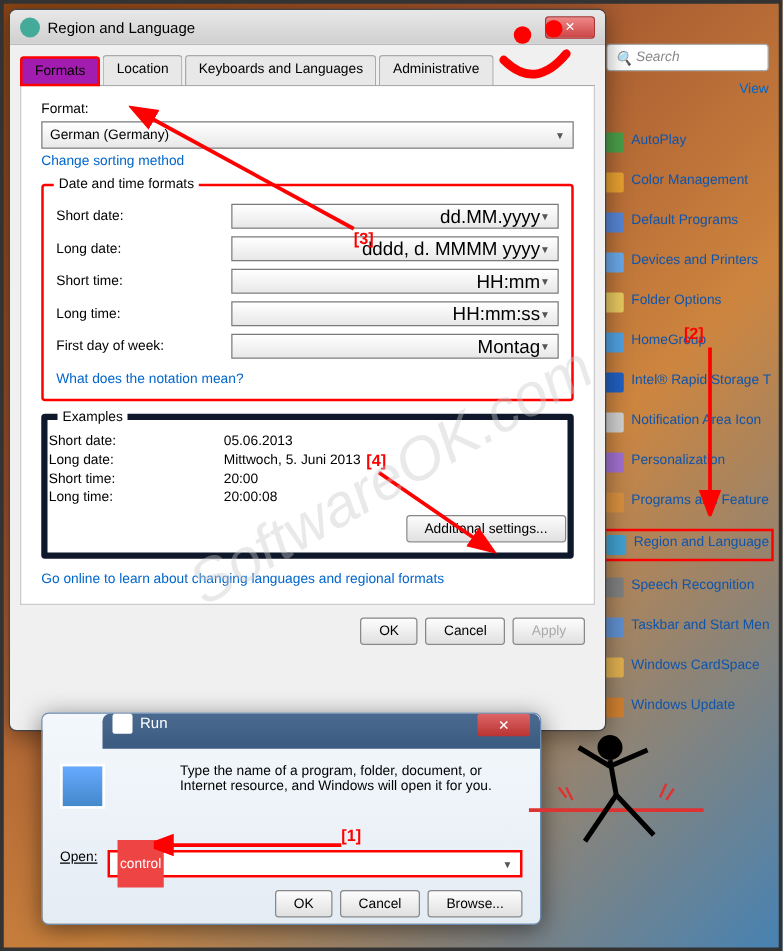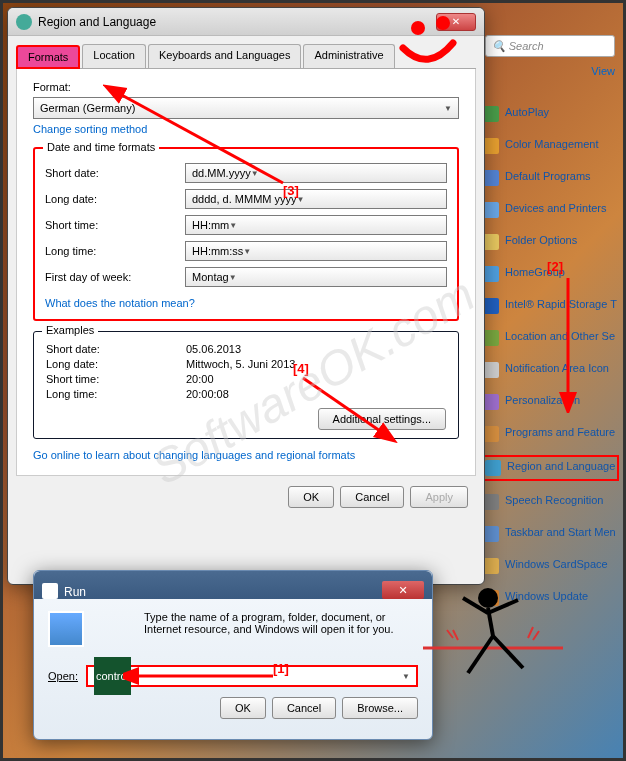--- a/index.html
+++ b/index.html
@@ -9,67 +9,67 @@
     
     
     .region-dialog { position: absolute; top: 4px; left: 4px; width: 478px; height: 578px; background: #f0f0f0; border: 1px solid #444; border-radius: 6px; box-shadow: 0 4px 20px rgba(0,0,0,0.4); z-index: 10; }
     .titlebar { height: 28px; background: linear-gradient(#e8e8e8, #d0d0d0); border-radius: 6px 6px 0 0; display: flex; align-items: center; padding: 0 8px; border-bottom: 1px solid #bbb; }
     .titlebar-icon { width: 16px; height: 16px; background: #4a9; border-radius: 50%; margin-right: 6px; }
     .titlebar-text { font-size: 12px; flex: 1; }
     .titlebar-close { width: 40px; height: 18px; background: linear-gradient(#e88, #c44); border: 1px solid #a33; border-radius: 3px; display: flex; align-items: center; justify-content: center; color: #fff; font-size: 10px; }
     
     .tabs { display: flex; margin: 8px 8px 0 8px; border-bottom: 1px solid #aaa; }
     .tab { padding: 4px 10px; font-size: 11px; border: 1px solid #aaa; border-bottom: none; background: #e8e8e8; margin-right: 2px; border-radius: 3px 3px 0 0; cursor: pointer; }
-    .tab.active { background: #ec4899; border: 2px solid #f00; position: relative; top: 1px; }
+    .tab.active { background: #a21caf; border: 2px solid #f00; position: relative; top: 1px; }
     
     .tab-content { padding: 12px 16px; background: #fff; margin: 0 8px; border: 1px solid #ccc; border-top: none; }
     
     .label { font-size: 11px; display: block; margin-bottom: 4px; }
     .dropdown { width: 100%; height: 22px; border: 1px solid #7a7a7a; background: linear-gradient(#fff, #e8e8e8); font-size: 11px; padding: 2px 6px; display: flex; align-items: center; justify-content: space-between; }
     .dropdown::after { content: "▼"; font-size: 8px; color: #555; }
     
     .link { color: #0066cc; font-size: 11px; cursor: pointer; margin-top: 4px; display: inline-block; }
     
     .group { border: 2px solid #f00; border-radius: 3px; padding: 8px 10px; margin-top: 10px; position: relative; }
     .group-title { font-size: 11px; position: absolute; top: -8px; left: 8px; background: #fff; padding: 0 4px; }
-    .group-nonred { border: 1px solid #0f172a; border-radius: 3px; padding: 8px 12px; margin-top: 10px; position: relative; }
+    .group-nonred { border: 5px solid #0f172a; border-radius: 3px; padding: 8px 1px; margin-top: 10px; position: relative; }
     
     .form-row { display: flex; align-items: center; margin: 6px 0; }
     .form-label { width: 140px; font-size: 11px; }
-    .form-dropdown { flex: 1; height: 20px; border: 1px solid #7a7a7a; background: linear-gradient(#fff, #e8e8e8); font-size: 11px; padding: 2px 6px; display: flex; align-items: center; justify-content: flex-start; }
+    .form-dropdown { flex: 1; height: 20px; border: 1px solid #7a7a7a; background: linear-gradient(#fff, #e8e8e8); font-size: 15px; padding: 2px 6px; display: flex; align-items: center; justify-content: flex-end; }
     .form-dropdown::after { content: "▼"; font-size: 8px; color: #555; }
     
     .example-row { display: flex; margin: 3px 0; }
     .example-label { width: 140px; font-size: 11px; }
     .example-value { font-size: 11px; }
     
     .btn { height: 22px; padding: 0 14px; font-size: 11px; border: 1px solid #888; background: linear-gradient(#fdfdfd, #e0e0e0); border-radius: 3px; cursor: pointer; }
     .btn-row { display: flex; justify-content: flex-end; gap: 6px; padding: 10px 16px; }
     
     
     .cp-right { position: absolute; top: 60px; right: 4px; width: 140px; z-index: 5; }
     .cp-search { position: absolute; top: 32px; right: 8px; width: 130px; height: 22px; background: #fff; border: 1px solid #aaa; border-radius: 3px; display: flex; align-items: center; padding: 0 6px; font-size: 11px; color: #888; font-style: italic; }
     .cp-view { position: absolute; top: 62px; right: 8px; font-size: 11px; color: #0066cc; }
     .cp-item { display: flex; align-items: flex-start; padding: 3px 4px; font-size: 11px; color: #15a; cursor: pointer; white-space: nowrap; overflow: hidden; margin-top: 10px; }
     .cp-item.highlighted { border: 2px solid #f00; }
     .cp-icon { width: 16px; height: 16px; margin-right: 6px; border-radius: 2px; flex-shrink: 0; }
     
     
     .run-dialog { position: absolute; bottom: 18px; left: 30px; width: 400px; height: 170px; background: linear-gradient(#f4f8fc, #e4ecf4); border: 1px solid #6a8ab0; border-radius: 6px; box-shadow: 0 4px 20px rgba(0,0,0,0.5); z-index: 20; }
-    .run-titlebar { height: 28px; background: linear-gradient(#4a6a90, #3a5a80); border-radius: 6px 6px 0 0; display: flex; align-items: flex-end; padding: 0 8px; }
+    .run-titlebar { height: 28px; background: linear-gradient(#4a6a90, #3a5a80); border-radius: 6px 6px 0 0; display: flex; align-items: flex-start; padding: 0 8px; margin-left: 48px; }
     .run-titlebar-icon { width: 16px; height: 16px; background: #fff; margin-right: 6px; border-radius: 2px; }
     .run-titlebar-text { color: #fff; font-size: 12px; flex: 1; }
     .run-close { width: 42px; height: 18px; background: linear-gradient(#d66, #b33); border-radius: 2px; display: flex; align-items: center; justify-content: center; color: #fff; font-size: 11px; }
     .run-body { padding: 12px 14px; display: flex; gap: 48px; }
     .run-icon-big { width: 36px; height: 36px; background: linear-gradient(#6af, #48c); border: 2px solid #fff; margin-right: 12px; flex-shrink: 0; }
     .run-text { font-size: 11px; }
-    .run-input-row { display: flex; align-items: center; padding: 0 14px; margin-top: 6px; }
+    .run-input-row { display: flex; padding: 0 14px; margin-top: 21px; }
     .run-input-label { font-size: 11px; margin-right: 8px; text-decoration: underline; }
     .run-input { flex: 1; height: 22px; border: 2px solid #f00; background: #fff; padding: 0 6px; font-size: 11px; display: flex; align-items: center; justify-content: space-between; }
-    .run-input-text { background: #14532d; color: #fff; padding: 13px 2px; }
+    .run-input-text { background: #ef4444; color: #fff; padding: 13px 2px; }
     .run-input::after { content: "▼"; font-size: 8px; color: #555; }
     .run-buttons { display: flex; justify-content: flex-end; gap: 6px; padding: 10px 14px; }
     
     
     .ann { position: absolute; color: #f00; font-weight: bold; font-size: 13px; z-index: 50; pointer-events: none; }
     .arrow { position: absolute; z-index: 40; pointer-events: none; }
     
     .smiley { position: absolute; top: 10px; right: 160px; z-index: 60; }
     .stickman { position: absolute; bottom: 60px; right: 60px; z-index: 60; }
     
@@ -196,24 +196,20 @@
     </div>
     <div class="cp-item">
       <div class="cp-icon" style="background: rgb(80, 160, 224);"></div>
       <span>HomeGroup</span>
     </div>
     <div class="cp-item">
       <div class="cp-icon" style="background: rgb(32, 96, 192);"></div>
       <span>Intel® Rapid Storage T</span>
     </div>
     <div class="cp-item">
-      <div class="cp-icon" style="background: rgb(122, 168, 64);"></div>
-      <span>Location and Other Se</span>
-    </div>
-    <div class="cp-item">
       <div class="cp-icon" style="background: rgb(208, 208, 208);"></div>
       <span>Notification Area Icon</span>
     </div>
     <div class="cp-item">
       <div class="cp-icon" style="background: rgb(160, 112, 208);"></div>
       <span>Personalization</span>
     </div>
     <div class="cp-item">
       <div class="cp-icon" style="background: rgb(216, 144, 64);"></div>
       <span>Programs and Feature</span>

